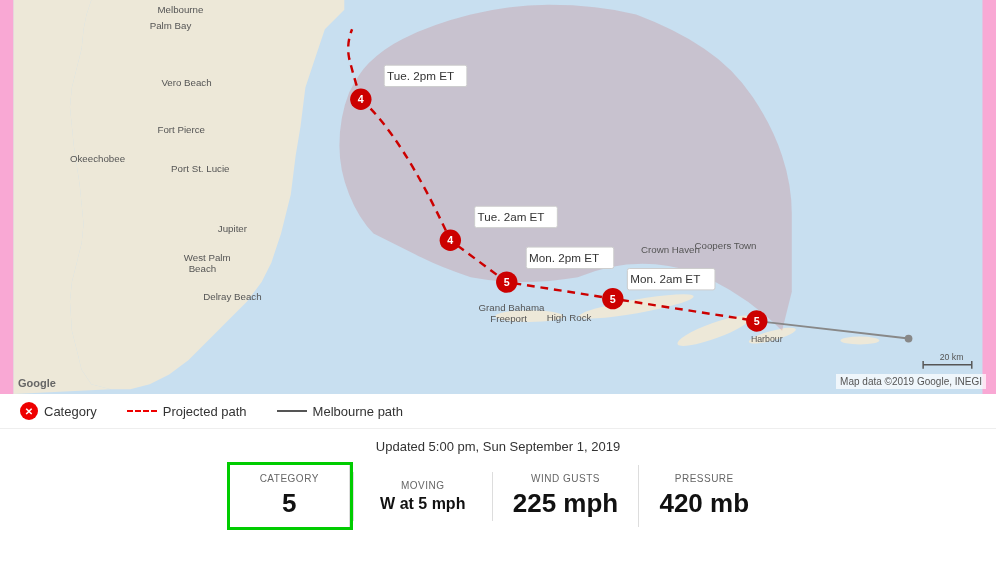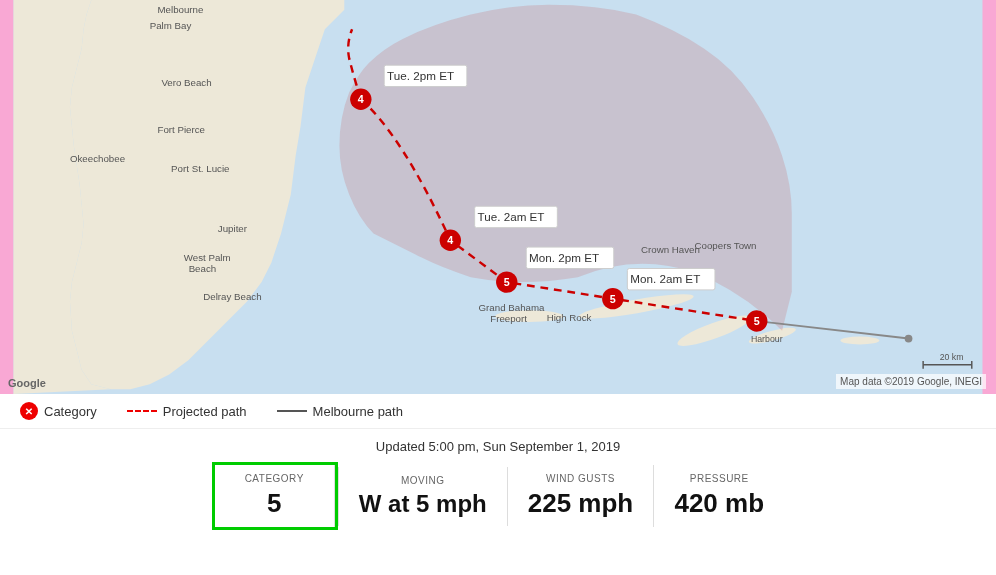--- a/index.html
+++ b/index.html
@@ -36,21 +36,21 @@
       font-size: 10px;
       color: #555;
       background: rgba(255,255,255,0.7);
       padding: 2px 4px;
       text-align: center;
     }
 
     .google-logo {
       position: absolute;
       bottom: 5px;
-      left: 8px;
+      left: 18px;
       font-size: 11px;
       color: #666;
       font-weight: bold;
     }
 
     
     #legend-bar {
       width: 996px;
       height: 35px;
       background: #fff;
@@ -248,21 +248,21 @@
 
     <div style="display:flex; border: 3px solid #00cc00; z-index:2;">
       <div class="stat-box" style="padding:8px 20px; border-right:1px solid #ddd; min-width:120px;">
         <div class="stat-label">CATEGORY</div>
         <div class="stat-value">5</div>
       </div>
     </div>
 
     <div class="stat-box" style="padding:8px 20px; border-right:1px solid #ddd; border-left:1px solid #ddd; min-width:140px;">
       <div class="stat-label">MOVING</div>
-      <div class="stat-value" style="font-size:24px;">W at 5 mph</div>
+      <div class="stat-value" style="font-size:16px;">W at 5 mph</div>
     </div>
     <div class="stat-box" style="padding:8px 20px; border-right:1px solid #ddd; min-width:140px;">
       <div class="stat-label">WIND GUSTS</div>
       <div class="stat-value">225 mph</div>
     </div>
     <div class="stat-box" style="padding:8px 20px; min-width:130px;">
       <div class="stat-label">PRESSURE</div>
       <div class="stat-value">420 mb</div>
     </div>
   </div>

